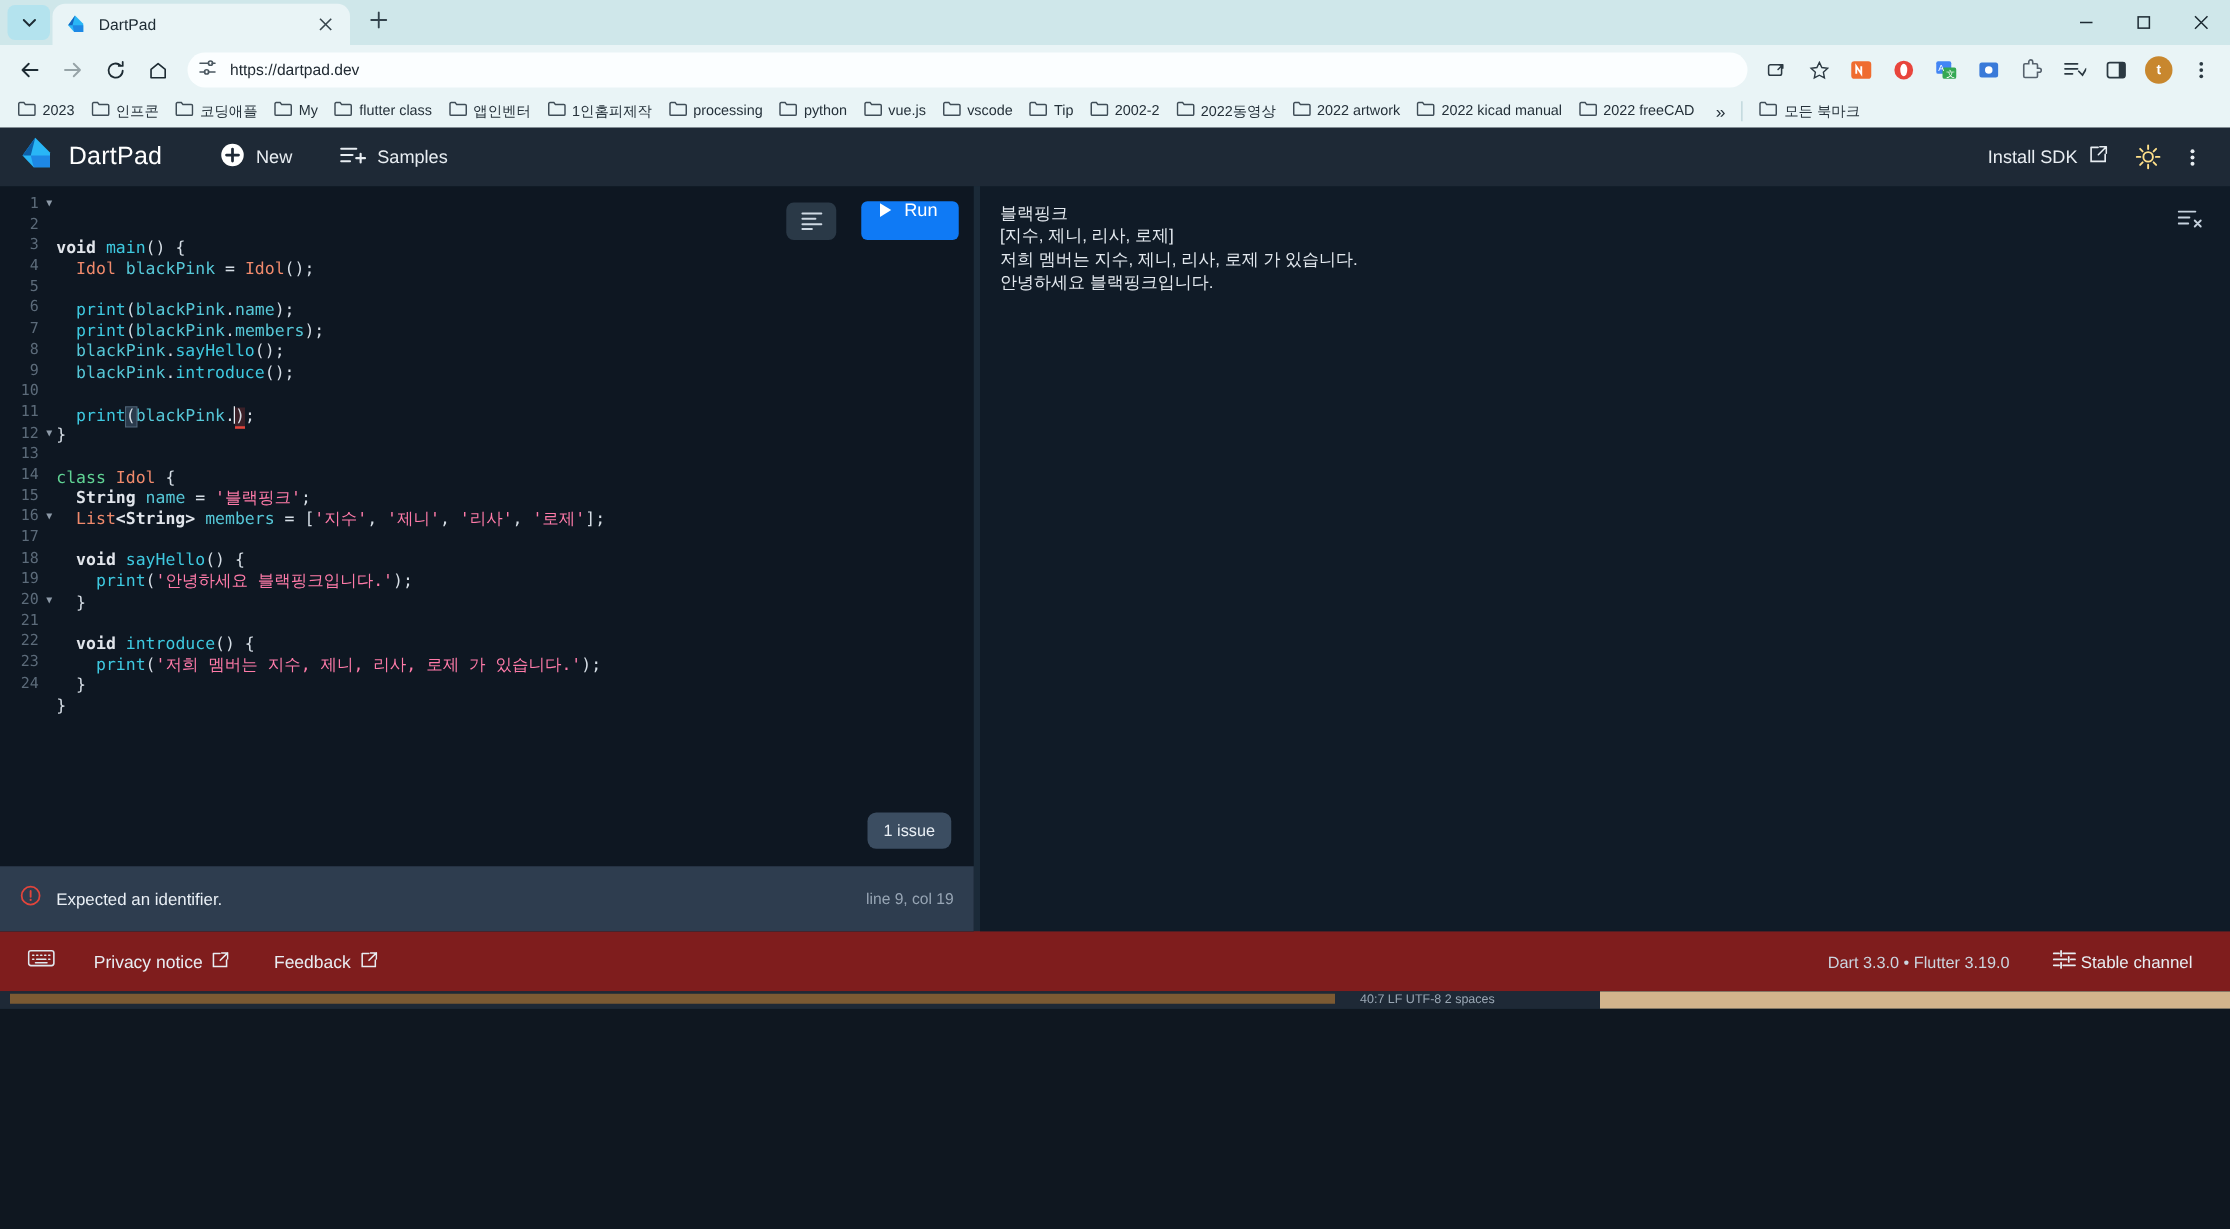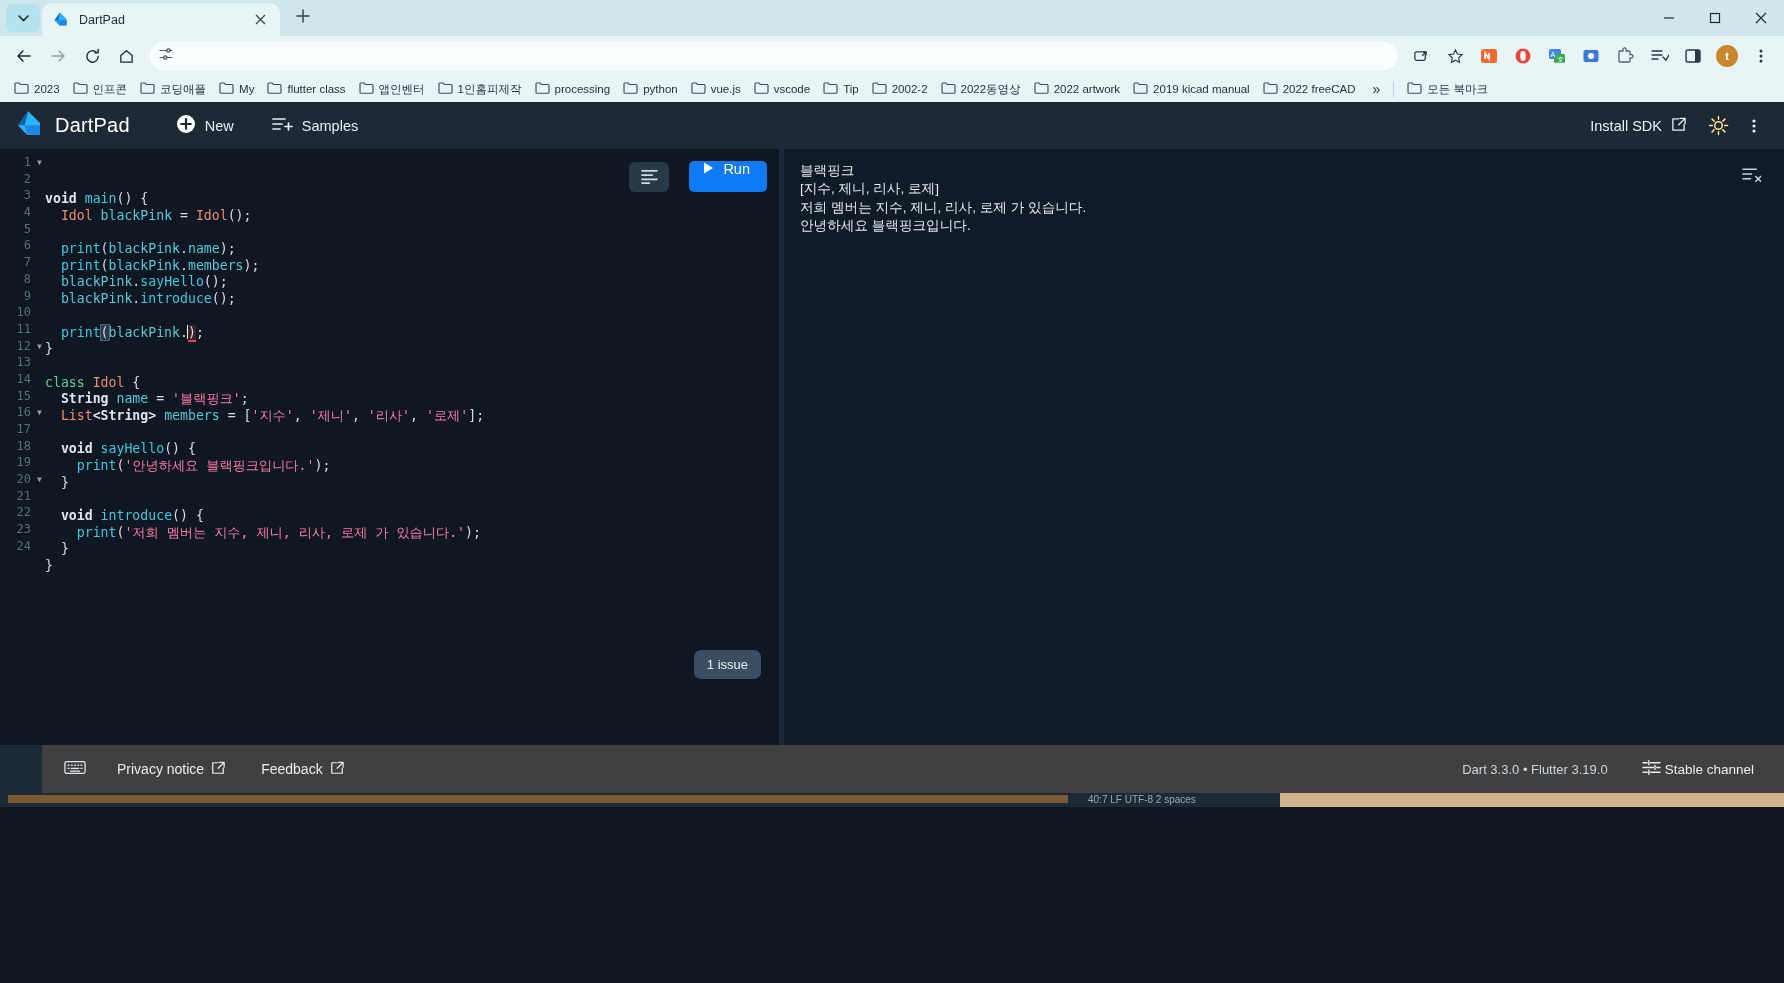--- a/index.html
+++ b/index.html
@@ -192,22 +192,22 @@
     font-size:13.6px; line-height:18.3px; color:#e3e9ef;
   }
   .out-line { white-space:pre-wrap; }
   .out-clear {
     position:absolute; top:12px; right:14px; width:36px; height:28px;
     border-radius:6px; display:flex; align-items:center; justify-content:center;
     cursor:pointer;
   }
 
   .dp-footer {
-    height:48px; flex:0 0 48px; background:#404040;
-    display:flex; align-items:center; padding:0 22px; gap:0;margin-left:42px;
+    height:48px; flex:0 0 48px; background:#7f1d1d;
+    display:flex; align-items:center; padding:0 22px; gap:0;
   }
   .ft-link {
     display:flex; align-items:center; gap:7px; color:#e8edf2;
     font-size:14px; cursor:pointer; padding:5px 9px; border-radius:4px;
   }
   .ft-spacer { flex:1; }
   .ft-ver { color:#cbd5df; font-size:13px; margin-right:26px; }
   .ft-chan {
     display:flex; align-items:center; gap:4px; color:#e8edf2;
     font-size:13.5px; cursor:pointer; padding:5px 8px; border-radius:4px;
@@ -313,20 +313,21 @@
     </div>
 
     <div class="omnibox">
       <span>
         <svg width="16" height="16" viewBox="0 0 16 16">
           <path d="M2 4.5h7M11.5 4.5h2.5M2 11.5h4M8.5 11.5h5.5" stroke="#4a5760" stroke-width="1.2" stroke-linecap="round"></path>
           <circle cx="10.4" cy="4.5" r="1.7" stroke="#4a5760" stroke-width="1.2" fill="none"></circle>
           <circle cx="7.3" cy="11.5" r="1.7" stroke="#4a5760" stroke-width="1.2" fill="none"></circle>
         </svg>
       </span>
+      <span class="omnibox-url" title="Search Google or type a URL">https://dartpad.dev</span>
     </div>
 
     <div class="omni-right">
       <div class="ext-btn">
         <svg width="17" height="17" viewBox="0 0 18 18">
             <rect x="2" y="4" width="11" height="9" rx="1.5" stroke="#2b3942" stroke-width="1.3" fill="none"></rect>
             <path d="M10 8l4-4m0 0h-3m3 0v3" stroke="#2b3942" stroke-width="1.3" fill="none" stroke-linecap="round"></path>
           </svg>
       </div>
       <div class="ext-btn">
@@ -479,21 +480,21 @@
       <div class="bm">
         <span><svg width="15" height="13" viewBox="0 0 16 14">
             <path d="M1 3.2a1 1 0 0 1 1-1h3.4l1.3 1.6H14a1 1 0 0 1 1 1v7.4a1 1 0 0 1-1 1H2a1 1 0 0 1-1-1z" stroke="#3f4d57" stroke-width="1.25" fill="none"></path>
           </svg></span>
         <span class="bm-label">2022 artwork</span>
       </div>
       <div class="bm">
         <span><svg width="15" height="13" viewBox="0 0 16 14">
             <path d="M1 3.2a1 1 0 0 1 1-1h3.4l1.3 1.6H14a1 1 0 0 1 1 1v7.4a1 1 0 0 1-1 1H2a1 1 0 0 1-1-1z" stroke="#3f4d57" stroke-width="1.25" fill="none"></path>
           </svg></span>
-        <span class="bm-label">2019 kicad manual</span>
+        <span class="bm-label">2022 kicad manual</span>
       </div>
       <div class="bm">
         <span><svg width="15" height="13" viewBox="0 0 16 14">
             <path d="M1 3.2a1 1 0 0 1 1-1h3.4l1.3 1.6H14a1 1 0 0 1 1 1v7.4a1 1 0 0 1-1 1H2a1 1 0 0 1-1-1z" stroke="#3f4d57" stroke-width="1.25" fill="none"></path>
           </svg></span>
         <span class="bm-label">2022 freeCAD</span>
       </div>
       <div class="bm bm-overflow">
         <span class="bm-label" style="font-size:14px">»</span>
       </div>
@@ -615,20 +616,31 @@
                 </svg>
             </span>
             <span>Run</span>
           </div>
         </div>
 
         <div class="issue-chip-wrap">
           <div class="issue-chip">1 issue</div>
         </div>
 
+        <div class="err-bar">
+          <span class="err-icon">
+            <svg width="17" height="17" viewBox="0 0 18 18">
+                <circle cx="9" cy="9" r="7.6" stroke="#e2453c" stroke-width="1.5" fill="none"></circle>
+                <path d="M9 5v5" stroke="#e2453c" stroke-width="1.6" stroke-linecap="round"></path>
+                <circle cx="9" cy="12.6" r="0.9" fill="#e2453c"></circle>
+              </svg>
+          </span>
+          <span class="err-msg">Expected an identifier.</span>
+          <span class="err-loc">line 9, col 19</span>
+        </div>
       </div>
 
       <div class="splitter"></div>
 
       <div class="output-pane">
         <div class="output-body" id="output-body">
             <div class="out-line">블랙핑크</div>
             <div class="out-line">[지수, 제니, 리사, 로제]</div>
             <div class="out-line">저희 멤버는 지수, 제니, 리사, 로제 가 있습니다.</div>
             <div class="out-line">안녕하세요 블랙핑크입니다.</div>

